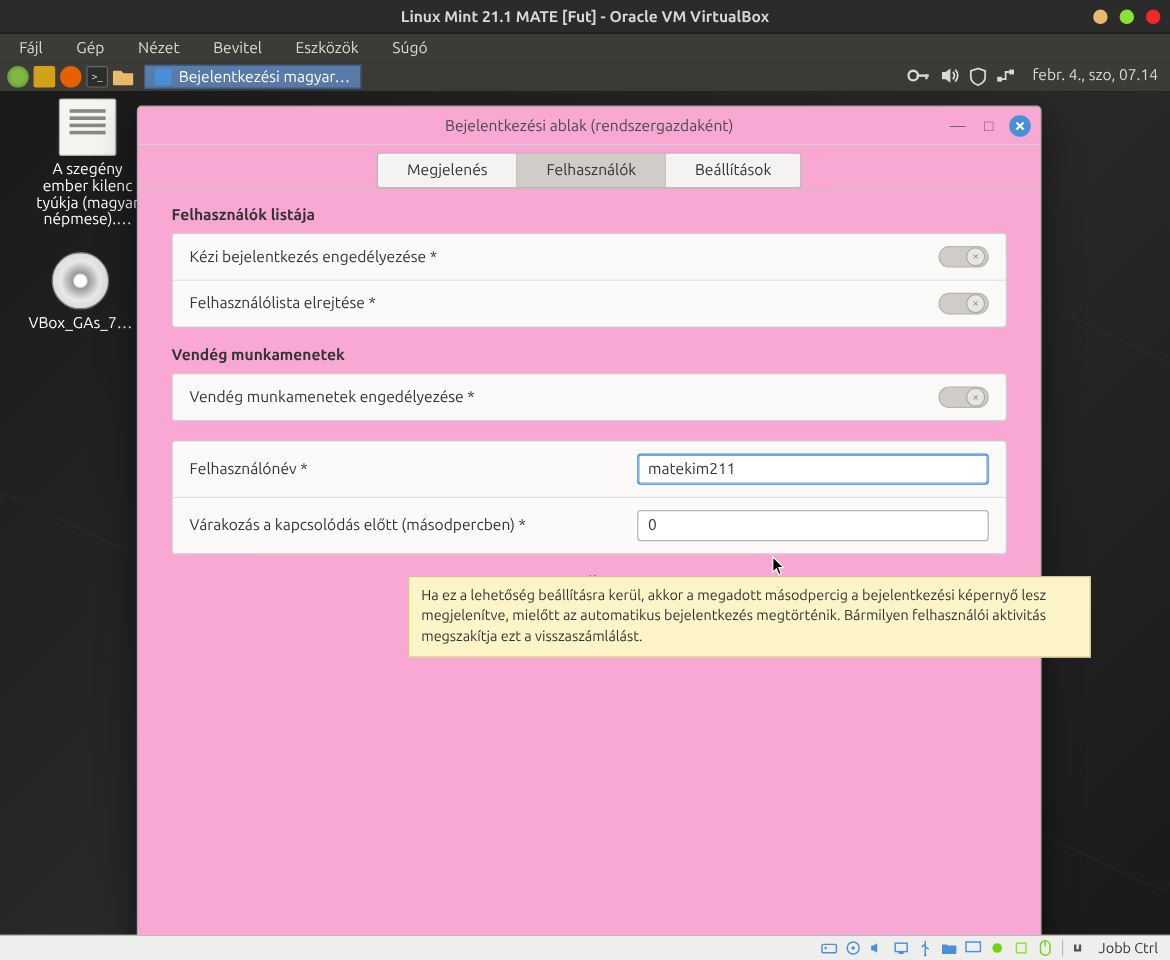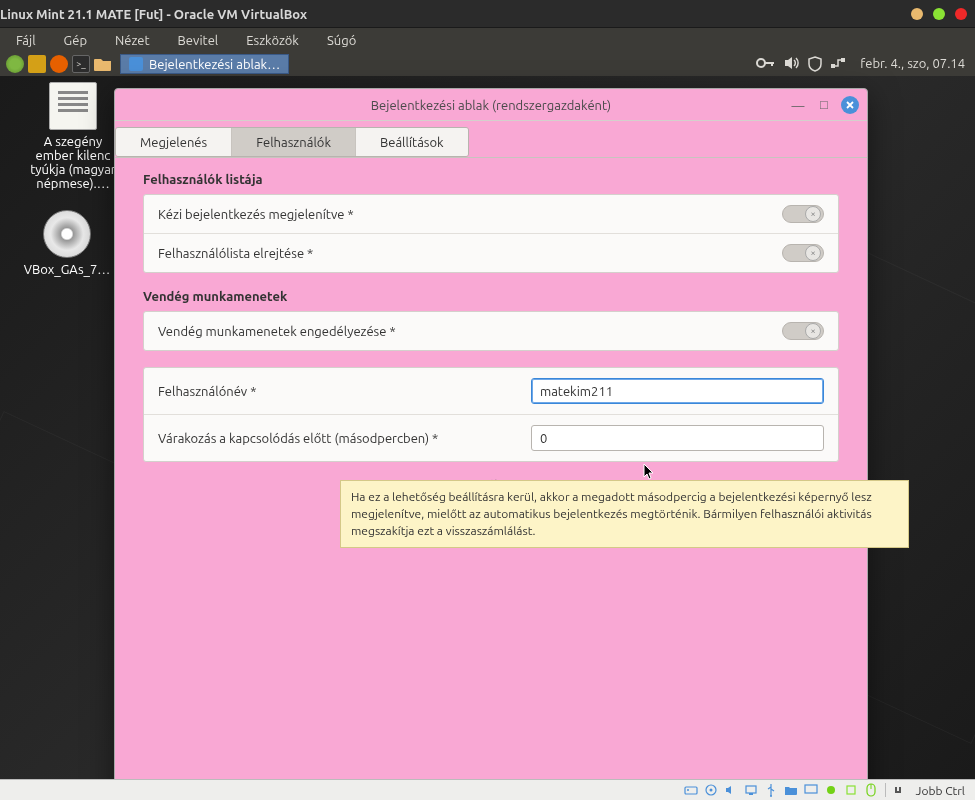--- a/index.html
+++ b/index.html
@@ -1,17 +1,17 @@
 <!DOCTYPE html>
 <html><head>
 <meta charset="utf-8">
 <style>
 *{box-sizing:border-box;margin:0;padding:0;font-family:Ubuntu,"Segoe UI",sans-serif;font-size:13px}
 body{width:975px;height:800px;background:#1a1a1a;overflow:hidden;position:relative}
-.host-titlebar{height:28px;background:#2b2b2b;display:flex;align-items:center;justify-content:flex-start;position:relative;border-bottom:1px solid #1a1a1a}
+.host-titlebar{height:28px;background:#2b2b2b;display:flex;align-items:center;justify-content:center;position:relative;border-bottom:1px solid #1a1a1a}
 .host-title{color:#d8d8d8;font-weight:bold;font-size:13px}
 .host-controls{position:absolute;right:8px;display:flex;gap:10px}
 .host-dot{width:12px;height:12px;border-radius:50%}
 .host-menubar{height:24px;background:#3c3b37;display:flex;align-items:center;padding:0 8px;gap:12px}
 .host-menu-item{color:#dcdad5;padding:2px 8px;cursor:default}
 .guest-panel{height:24px;background:#3c3b37;display:flex;align-items:center;padding:0 4px;position:relative}
 .panel-left{display:flex;align-items:center;gap:2px}
 .panel-icon{width:22px;height:22px;display:flex;align-items:center;justify-content:center;color:#dcdad5;border-radius:2px}
 .panel-icon.mint{background:radial-gradient(circle,#7fb842 40%,#5a8a2a 100%);border-radius:50%;width:18px;height:18px}
 .panel-icon.ff{background:#e66000;border-radius:50%;width:18px;height:18px}
@@ -28,21 +28,21 @@
 .desktop-icon{position:absolute;width:90px;text-align:center;color:#fff;font-size:11px}
 .desktop-icon .di-img{width:48px;height:48px;margin:0 auto 4px;background:#f5f5f0;border:1px solid #aaa;border-radius:2px;position:relative}
 .desktop-icon .di-img.doc::after{content:"";position:absolute;top:8px;left:8px;right:8px;height:3px;background:#888;box-shadow:0 6px 0 #888,0 12px 0 #888,0 18px 0 #888}
 .desktop-icon .di-img.disc{background:radial-gradient(circle,#fff 15%,#999 20%,#e8e8e8 50%,#ccc 100%);border-radius:50%;border:1px solid #777}
 .app-window{position:absolute;left:114px;top:88px;width:754px;height:793px;background:#f9a8d4;border:1px solid #a8a8a8;border-radius:4px;box-shadow:0 8px 30px rgba(0,0,0,0.5);display:flex;flex-direction:column}
 .app-titlebar{height:32px;display:flex;align-items:center;padding:0 8px;border-bottom:1px solid #d4d0cc;position:relative}
 .app-title{position:absolute;left:0;right:0;text-align:center;color:#4a4a4a;font-size:13px}
 .win-controls{margin-left:auto;display:flex;gap:8px;align-items:center;z-index:1}
 .win-btn{width:18px;height:18px;display:flex;align-items:center;justify-content:center;color:#666;border-radius:50%;cursor:pointer}
 .win-btn.close{background:#4a90d9;color:#fff}
-.tab-row{display:flex;padding:6px 0 0;border-bottom:1px solid #c8c4bf}
+.tab-row{display:flex;justify-content:center;padding:6px 0 0;border-bottom:1px solid #c8c4bf}
 .tab-group{display:flex;border:1px solid #b8b4af;border-radius:3px;overflow:hidden}
 .tab{padding:7px 24px;background:#f5f3f1;border-right:1px solid #c8c4bf;cursor:pointer;color:#333}
 .tab:last-child{border-right:none}
 .tab.active{background:#d0ccc7}
 .content{flex:1;padding:4px 28px;overflow-y:auto}
 .section-hdr{font-weight:bold;color:#333;margin:10px 0 8px;font-size:13px}
 .card{border:1px solid #d4d0cc;border-radius:3px;background:#fbfaf9;margin-bottom:16px}
 .row{display:flex;align-items:center;padding:10px 14px;border-bottom:1px solid #e2dfdb}
 .row:last-child{border-bottom:none}
 .row-label{flex:1;color:#333}
@@ -93,21 +93,21 @@
         <span class="panel-icon ff"></span>
       </span>
     <span class="panel-icon term">&gt;_</span>
     <span class="panel-icon files">
       <svg width="18" height="16" viewBox="0 0 18 16">
           <path fill="#e9b96e" d="M1 3h6l2 2h8v9a1 1 0 0 1-1 1H1a1 1 0 0 1-1-1V4a1 1 0 0 1 1-1z"></path>
         </svg>
     </span>
     <div class="taskbar-btn">
       <span class="tb-icon"></span>
-      <span>Bejelentkezési ablak…</span>
+      <span>Bejelentkezési magyar…</span>
     </div>
   </div>
   <div class="panel-right">
     <span>
         <svg width="20" height="14" viewBox="0 0 20 14">
           <circle cx="5" cy="7" r="4" fill="none" stroke="#dcdad5" stroke-width="2"></circle>
           <rect x="8" y="6" width="10" height="2" fill="#dcdad5"></rect>
           <rect x="15" y="6" width="2" height="4" fill="#dcdad5"></rect>
         </svg>
       </span>
@@ -162,21 +162,21 @@
       <div class="tab">Megjelenés</div>
       <div class="tab active">Felhasználók</div>
       <div class="tab">Beállítások</div>
     </div>
   </div>
   <div class="content">
 
     <div class="section-hdr">Felhasználók listája</div>
     <div class="card">
       <div class="row">
-        <span class="row-label">Kézi bejelentkezés megjelenítve *</span>
+        <span class="row-label">Kézi bejelentkezés engedélyezése *</span>
         <span class="toggle"></span>
       </div>
       <div class="row">
         <span class="row-label">Felhasználólista elrejtése *</span>
         <span class="toggle"></span>
       </div>
     </div>
 
     <div class="section-hdr">Vendég munkamenetek</div>
     <div class="card">

